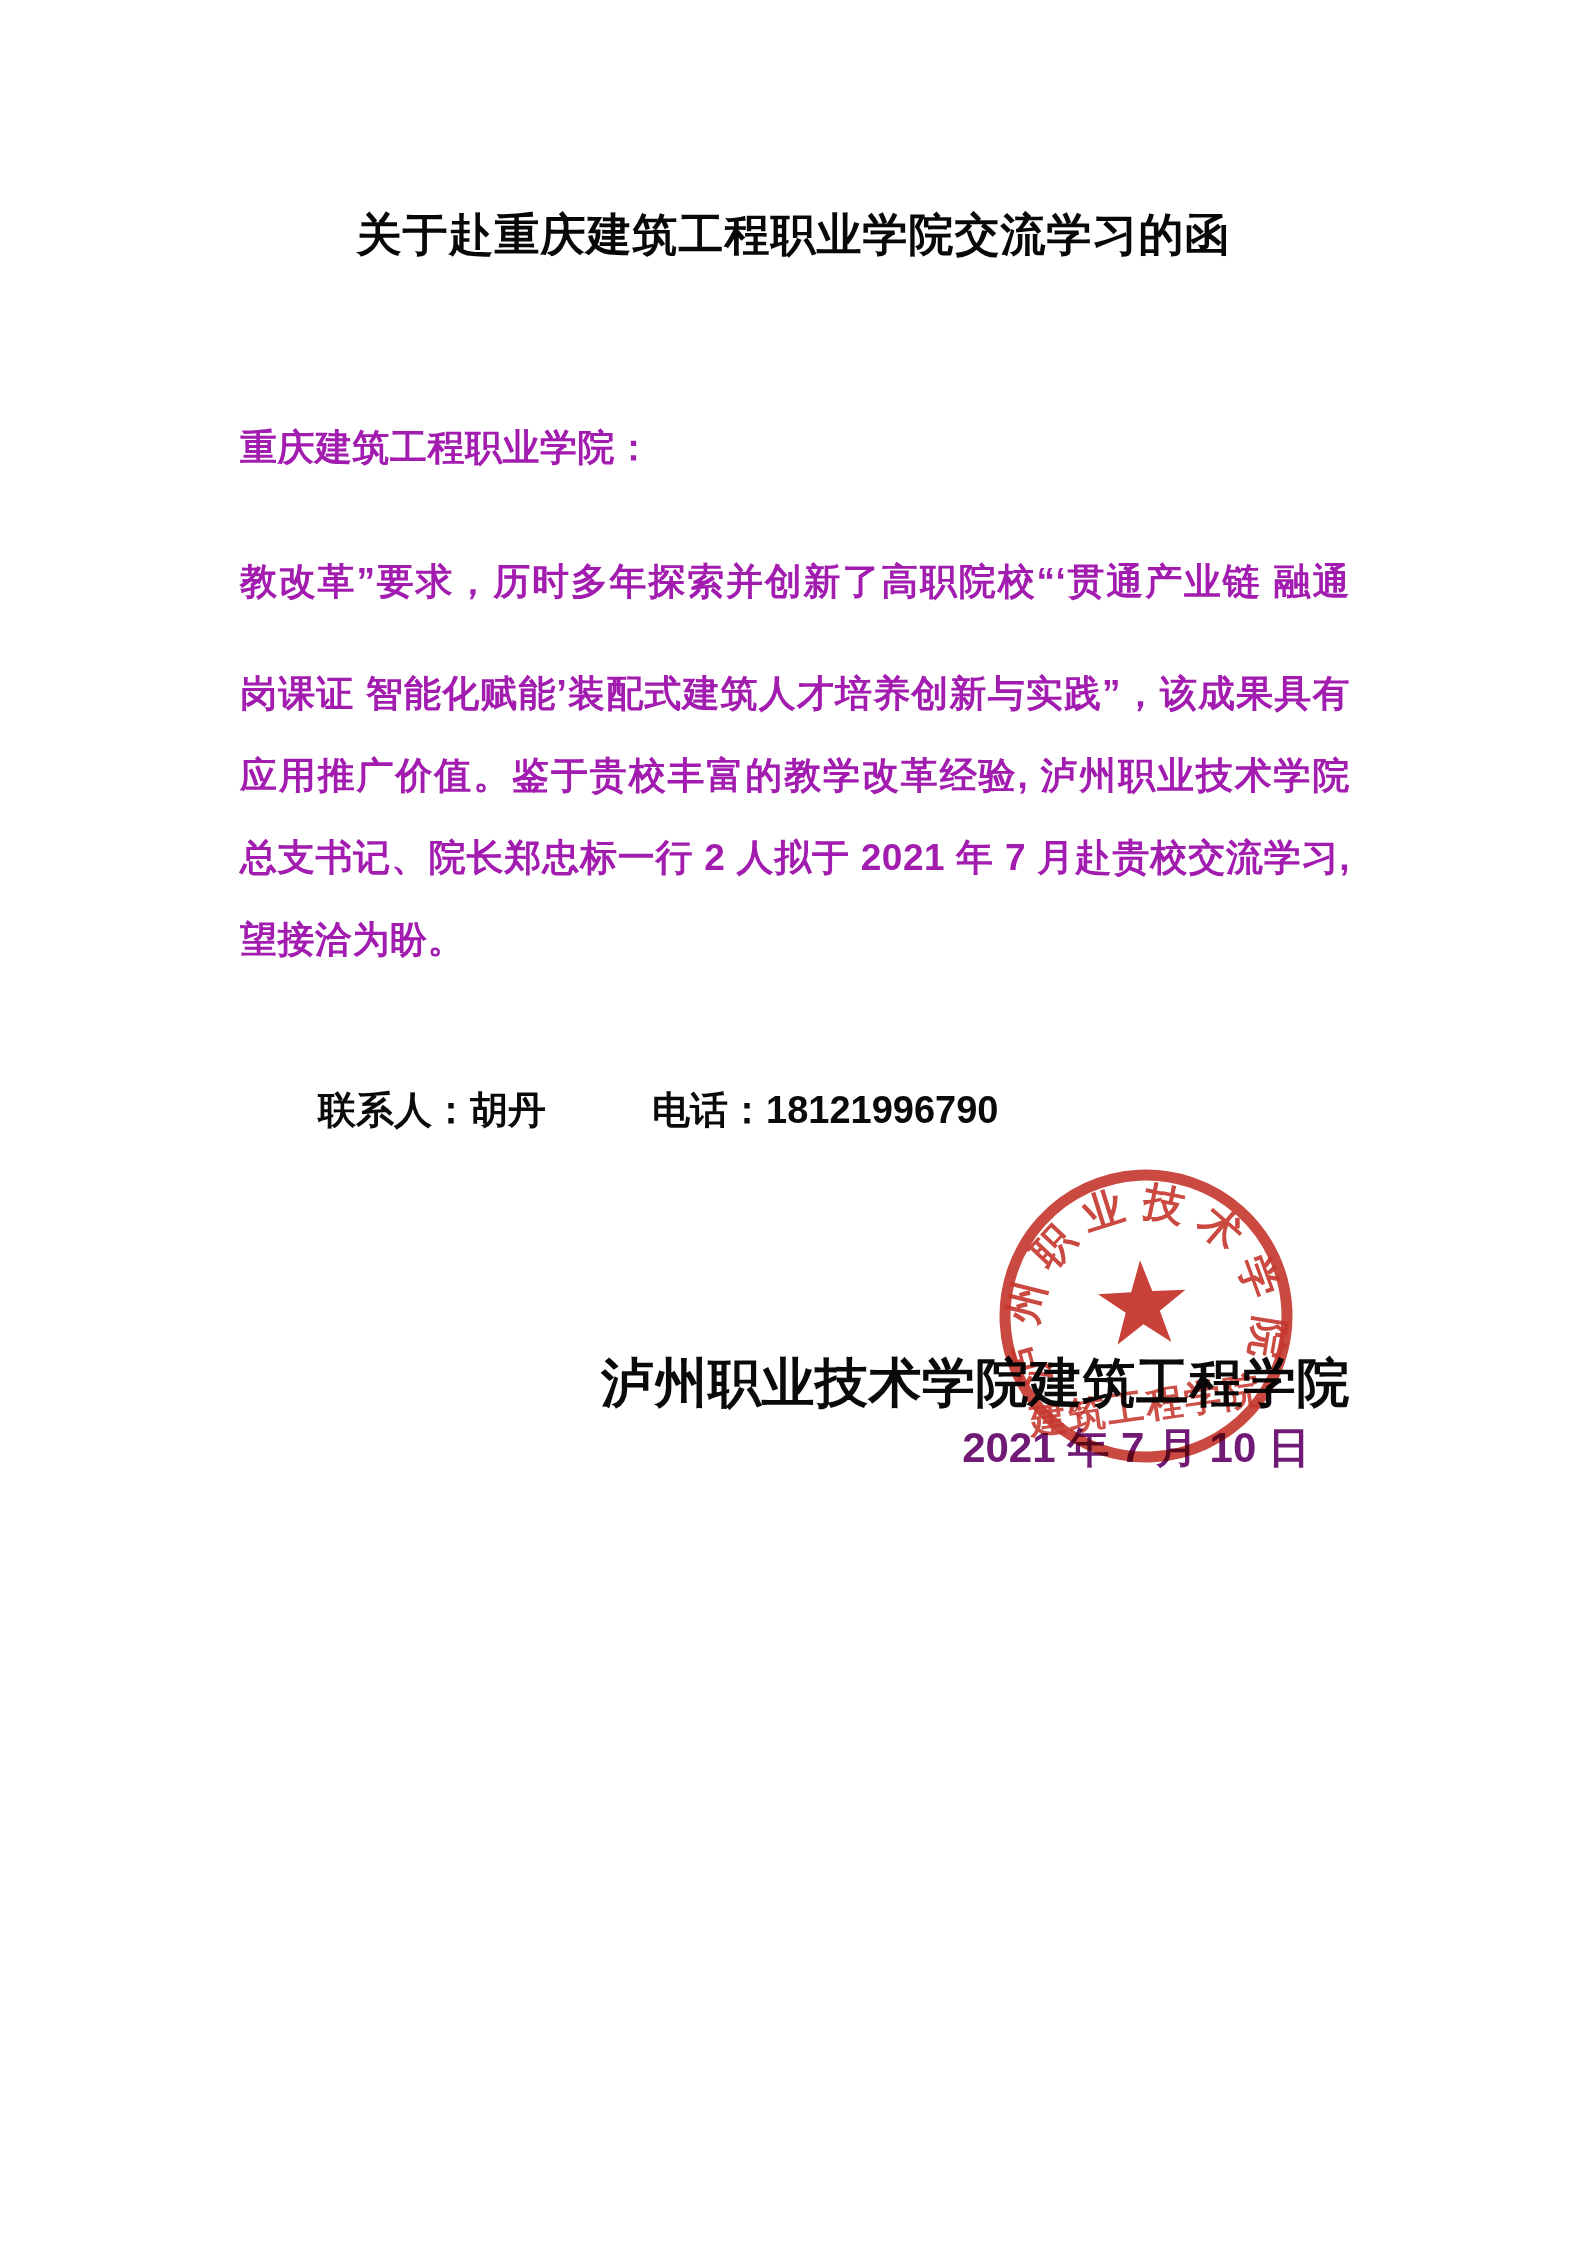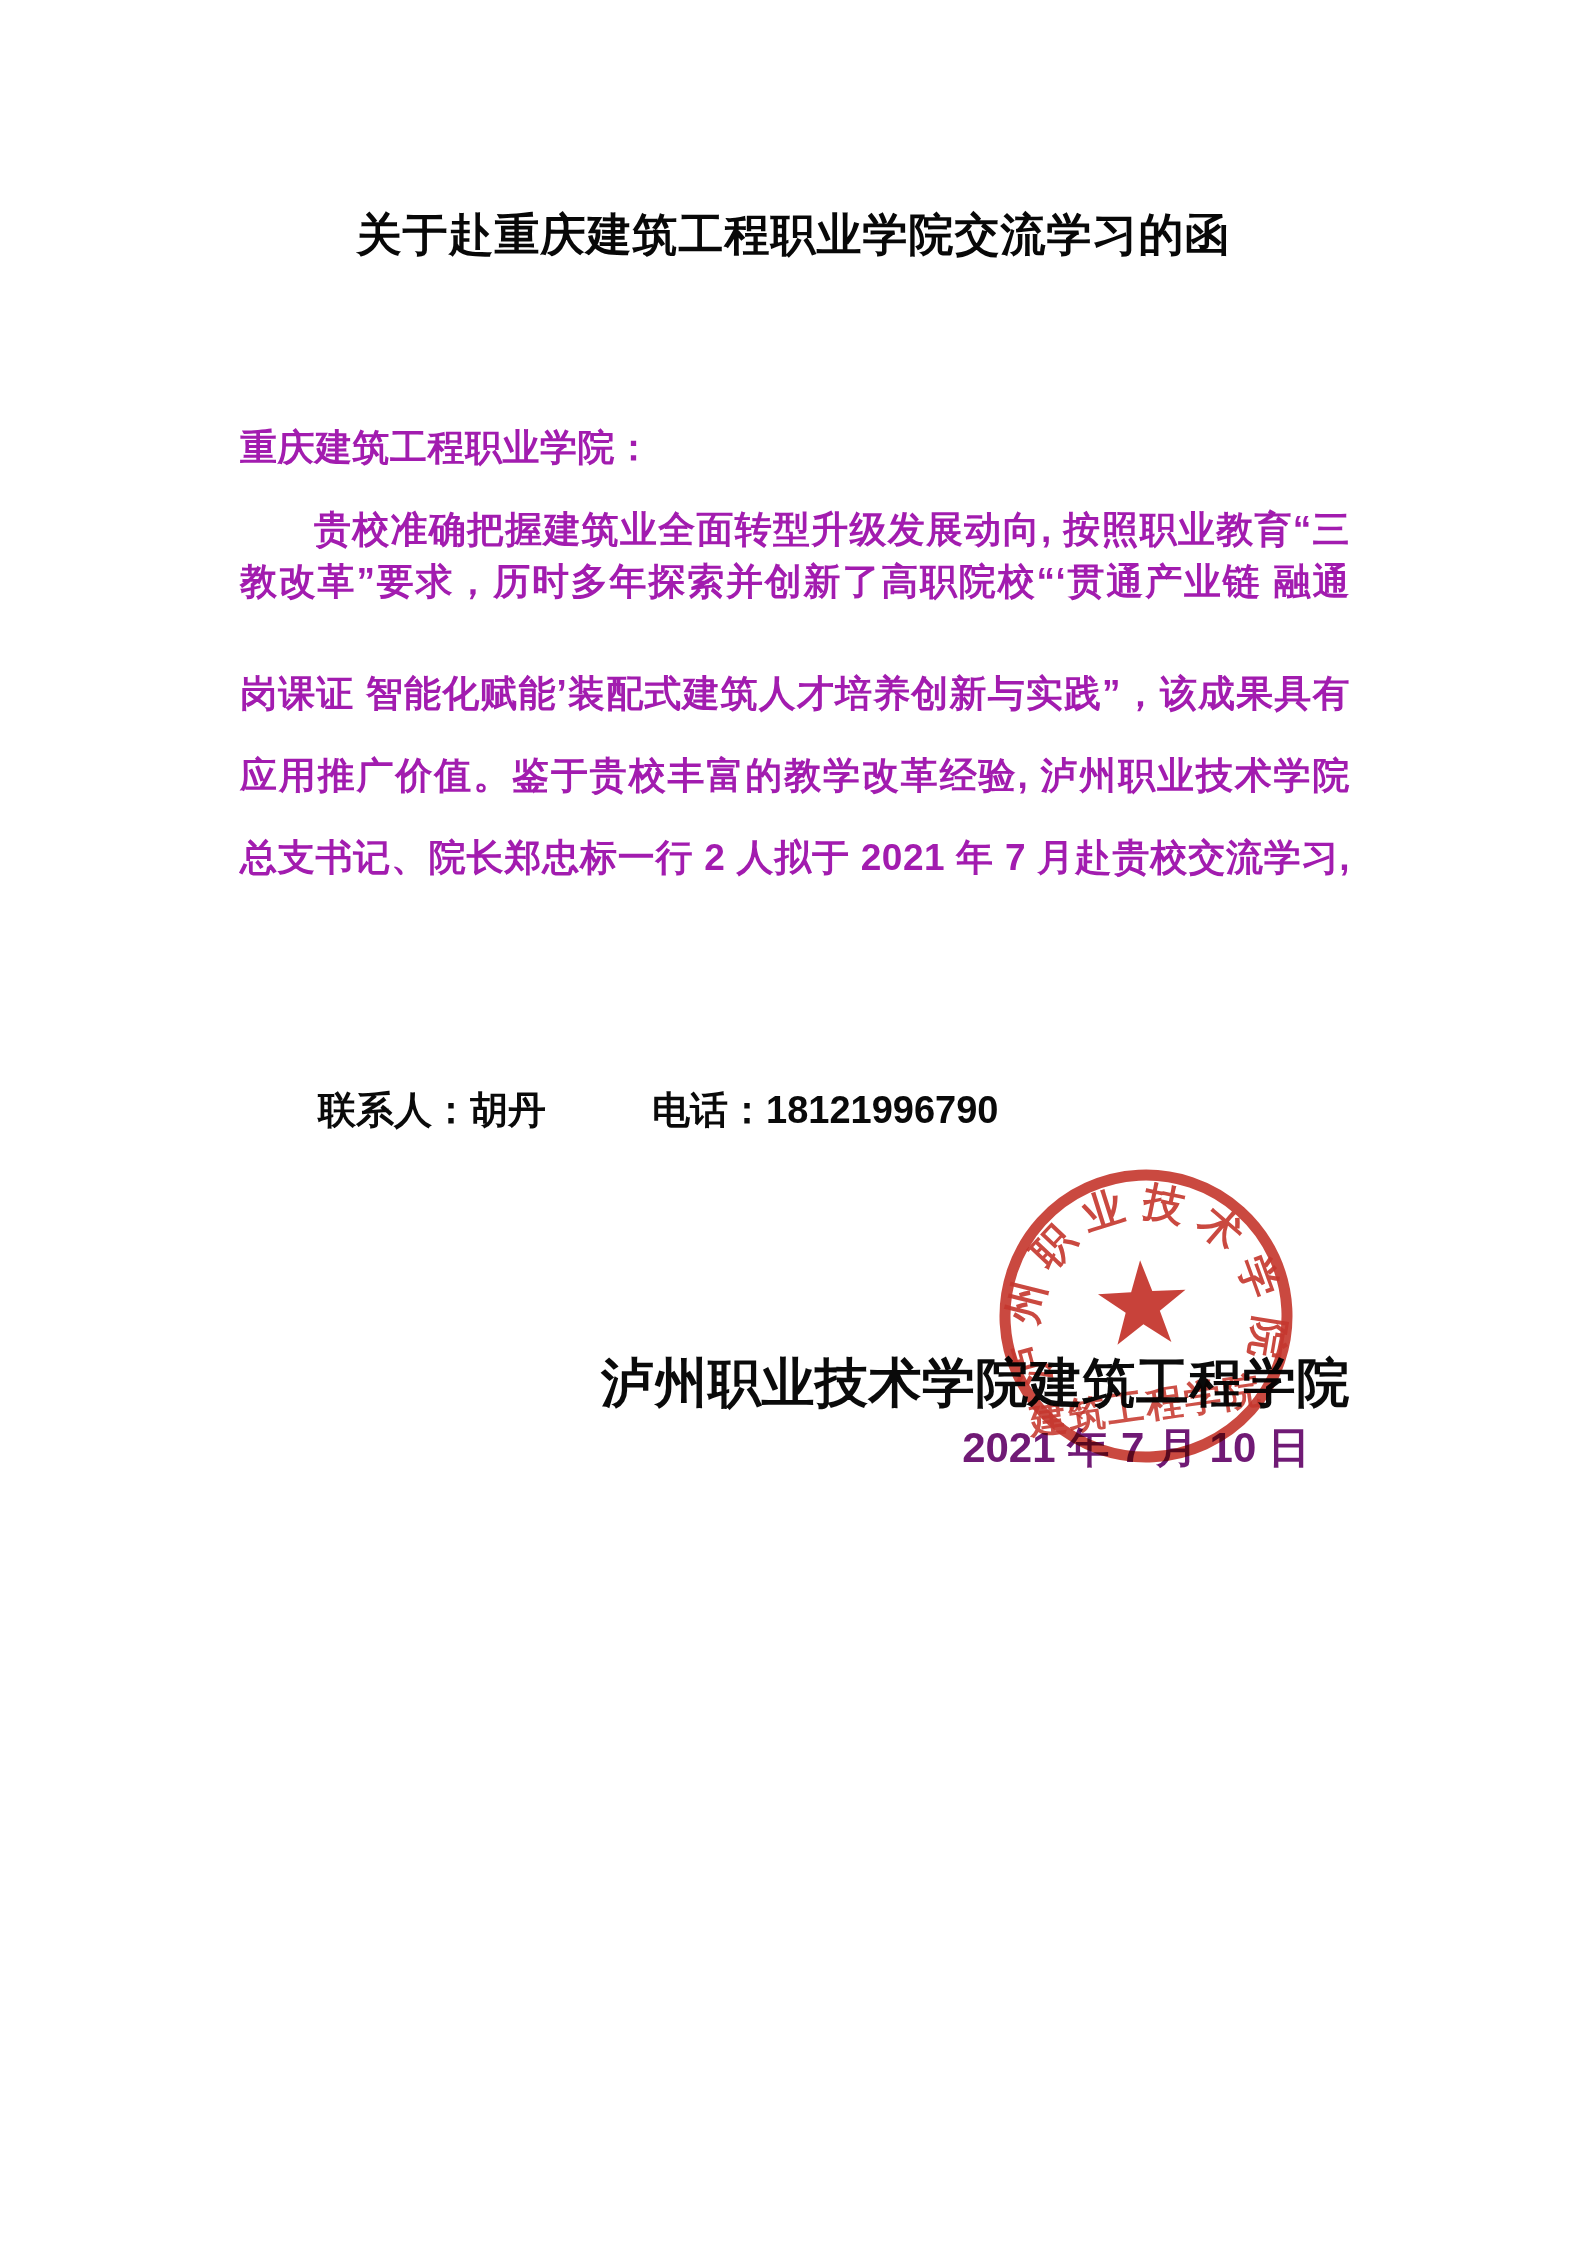--- a/index.html
+++ b/index.html
@@ -63,25 +63,25 @@
 </style>
 </head>
 <body>
 
 <div class="page">
 
   <div class="doc-title">关于赴重庆建筑工程职业学院交流学习的函</div>
 
   <div class="body-line salutation">重庆建筑工程职业学院：</div>
 
-  <div class="body-line justify bl-0">贵校准确把握建筑业全面转型升级发展动向, 按照职业教育“三</div>
   <div class="body-line justify bl-1">教改革”要求，历时多年探索并创新了高职院校“‘贯通产业链 融通</div>
   <div class="body-line justify bl-2">岗课证 智能化赋能’装配式建筑人才培养创新与实践”，该成果具有</div>
   <div class="body-line justify bl-3">应用推广价值。鉴于贵校丰富的教学改革经验, 泸州职业技术学院</div>
   <div class="body-line justify bl-4">总支书记、院长郑忠标一行 2 人拟于 2021 年 7 月赴贵校交流学习,</div>
+  <div class="body-line bl-5">望接洽为盼。</div>
 
   <div class="contact-line">
     <span class="contact-person"><span>联系人：</span><span>胡丹</span></span>
     <span class="contact-phone"><span>电话：</span><span>18121996790</span></span>
   </div>
 
   <div class="signature-line">泸州职业技术学院建筑工程学院</div>
 
   <div class="date-line">2021 年 7 月 10 日</div>
 

